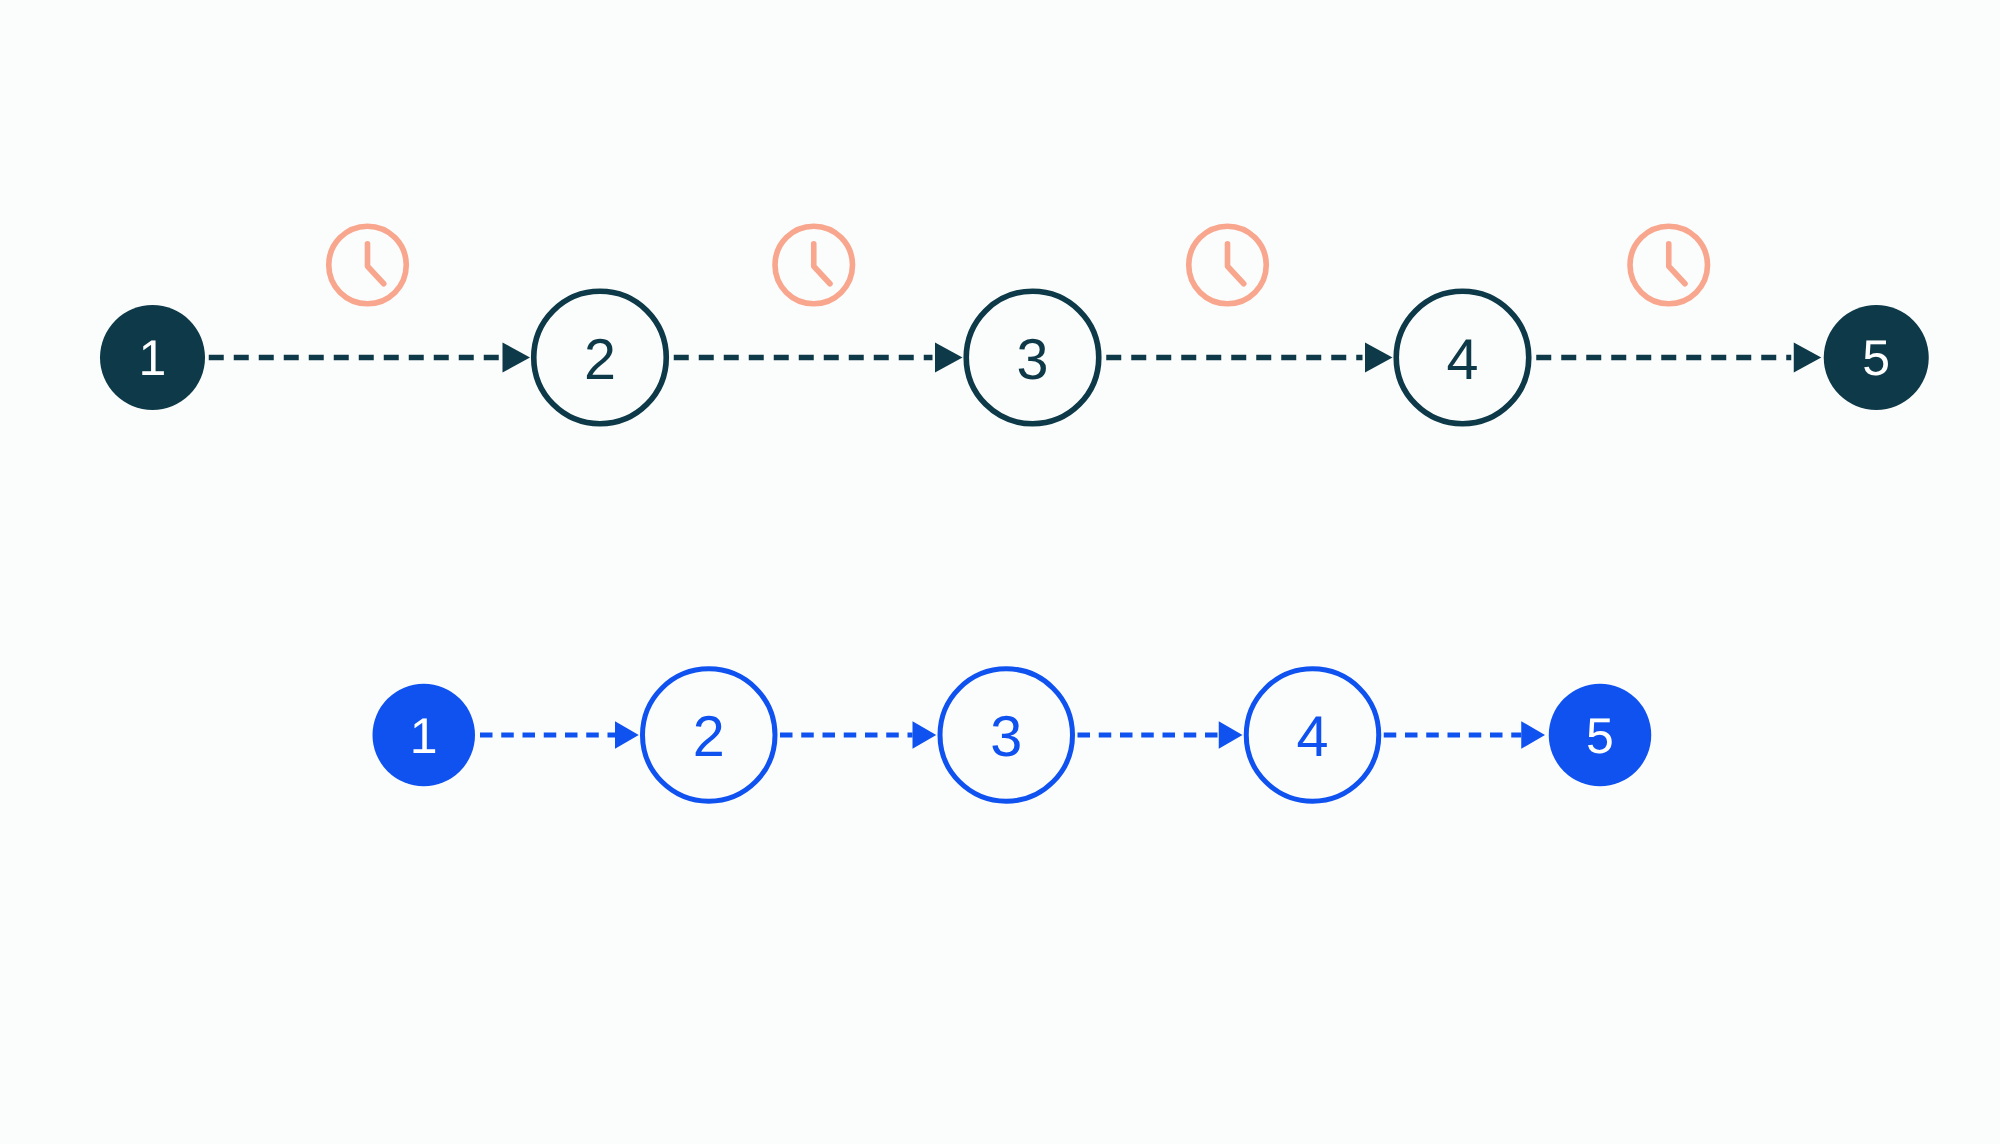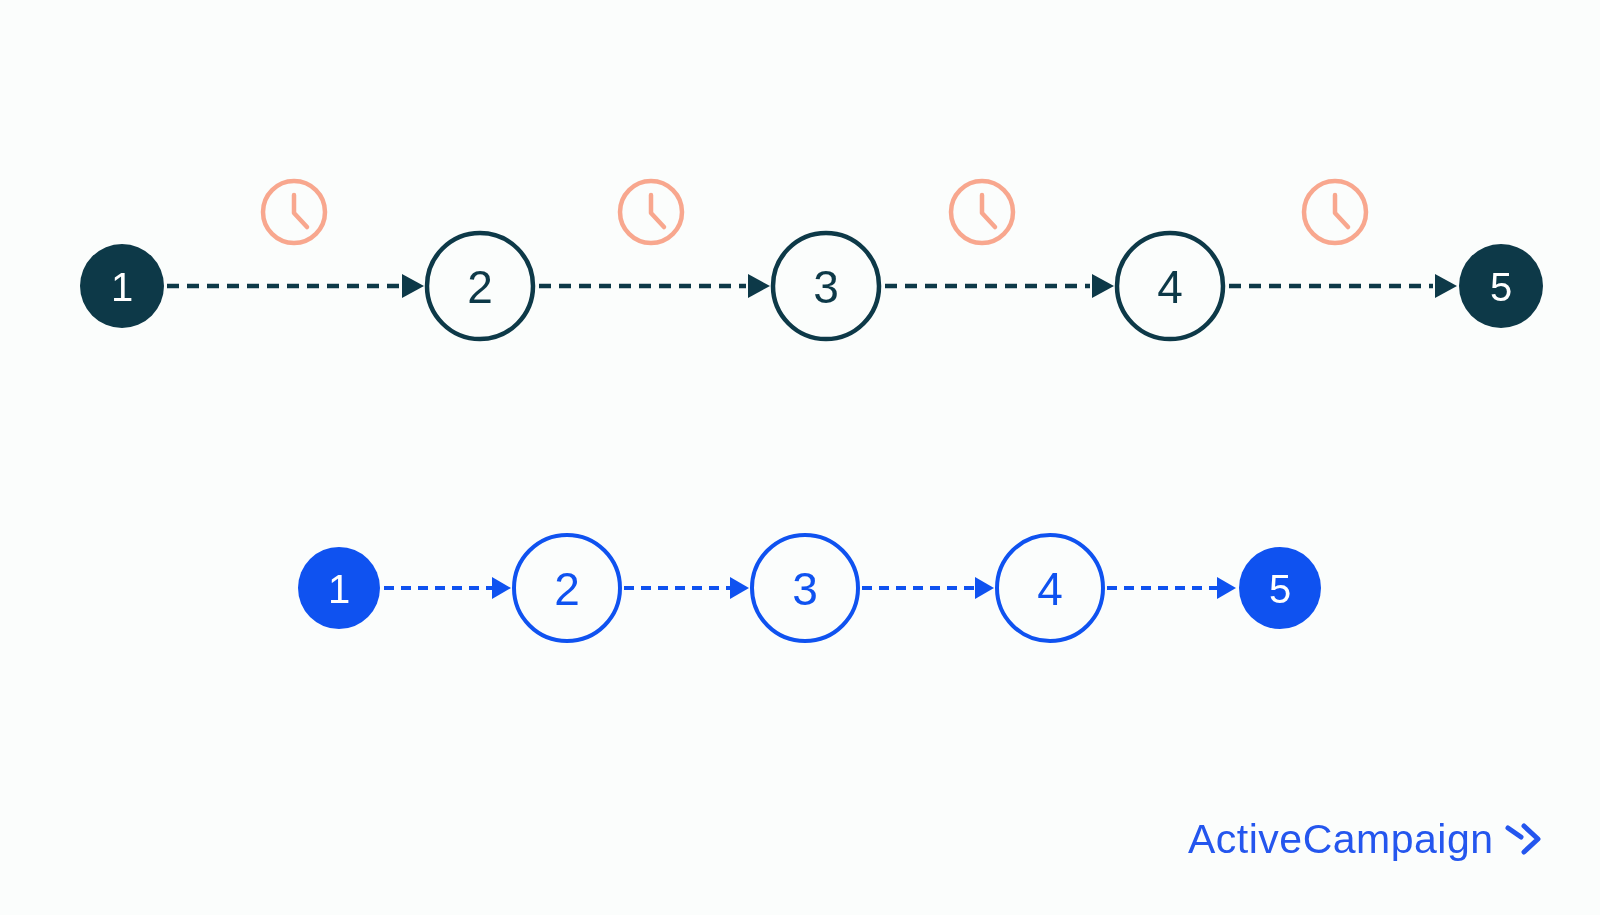--- a/index.html
+++ b/index.html
@@ -166,21 +166,14 @@
         <circle class="blue-stroke" cx="1050" cy="588" r="53" stroke-width="4"></circle>
         <text class="node-label-big t-blue" x="1050" y="589" text-anchor="middle" dominant-baseline="central">4</text>
       </g>
       <g>
         <circle class="blue-fill" cx="1280" cy="588" r="41"></circle>
         <text class="node-label-small t-white" x="1280" y="589" text-anchor="middle" dominant-baseline="central">5</text>
       </g>
     </g>
   </svg>
 
-  <div class="logo">
-    <span class="logo-text">ActiveCampaign</span>
-    <svg class="logo-mark" width="40" height="36" viewBox="0 0 40 36">
-      <path d="M4 7 L17 16" stroke="#2456ee" stroke-width="5" stroke-linecap="round" fill="none"></path>
-      <path d="M20 5 L34 18 L20 31" stroke="#2456ee" stroke-width="5" stroke-linecap="round" stroke-linejoin="round" fill="none"></path>
-    </svg>
-  </div>
 
 </div>
 
 </body></html>

